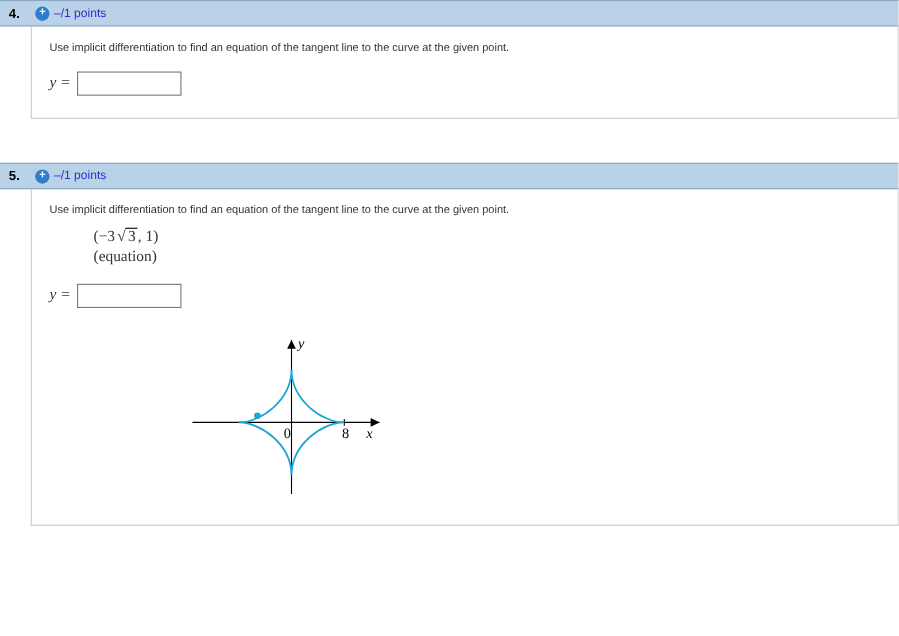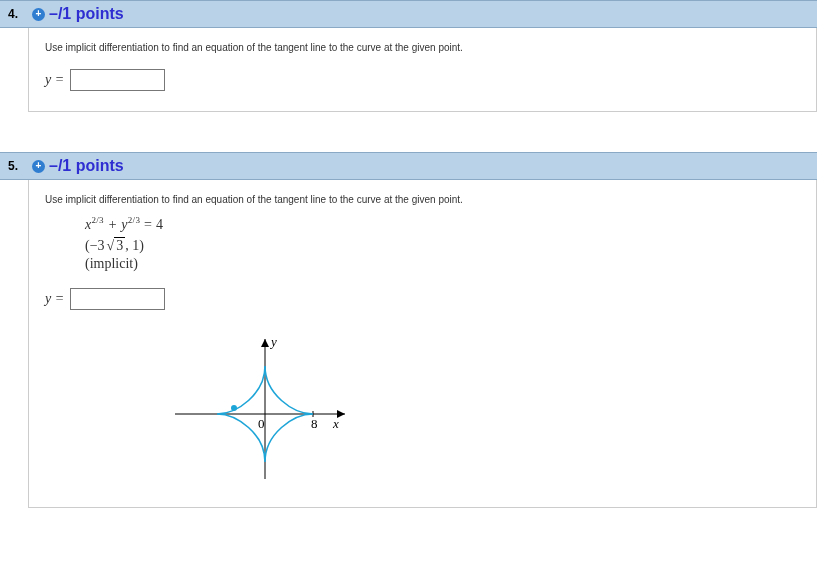--- a/index.html
+++ b/index.html
@@ -37,22 +37,22 @@
     border-radius: 50%;
     background: #2e7dd1;
     color: #fff;
     font-size: 10px;
     font-weight: bold;
     margin-right: 4px;
     line-height: 1;
   }
   .points {
     color: #2e2ed1;
-    font-weight: bold;
-    font-size: 16px;
+    font-weight: normal;
+    font-size: 11px;
   }
   .question-body {
     border-left: 1px solid #ccc;
     border-right: 1px solid #ccc;
     border-bottom: 1px solid #ccc;
     margin-left: 28px;
     padding: 14px 16px 20px 16px;
   }
   .instruction {
     font-size: 10px;
@@ -130,27 +130,24 @@
 </div>
 
 <div class="question">
   <div class="question-header">
     <span class="q-number">5.</span>
     <span class="plus-icon">+</span>
     <span class="points">–/1 points</span>
   </div>
   <div class="question-body">
     <div class="instruction">Use implicit differentiation to find an equation of the tangent line to the curve at the given point.</div>
-    <div class="equation-line">
-      <span>x</span><sup>2/3</sup><span> + y</span><sup>2/3</sup><span class="upnormal"> = 4</span>
-    </div>
     <div class="ast-row">
       <span>(−3</span><span class="sqrt"><span class="sqrt-body">3</span></span><span>, 1)</span>
     </div>
-    <div class="ast-row">(implicit)</div>
+    <div class="ast-row">(equation)</div>
     <div class="answer-row">
       <span>y =</span>
       <span class="answer-input"></span>
     </div>
 
     <div class="astroid-wrap">
       <svg width="200" height="160" viewBox="0 0 200 160">
 
         <line x1="10" y1="90" x2="180" y2="90" stroke="#000" stroke-width="1"></line>
         <polygon points="180,90 172,86 172,94" fill="#000"></polygon>

